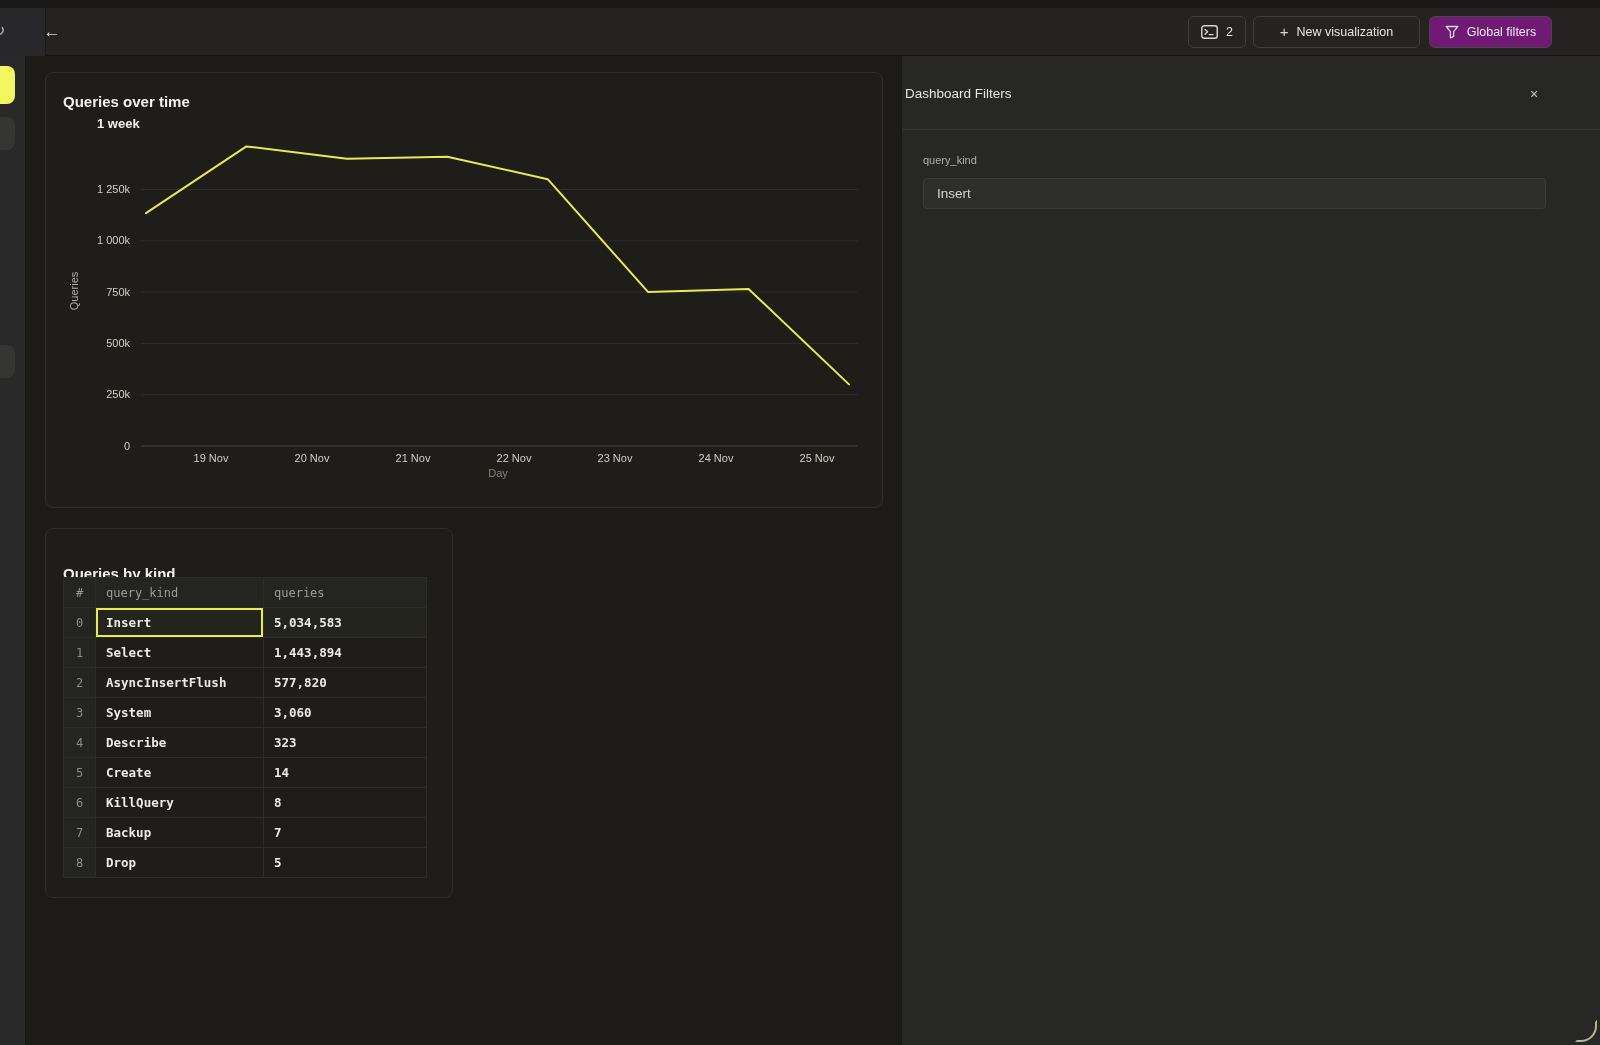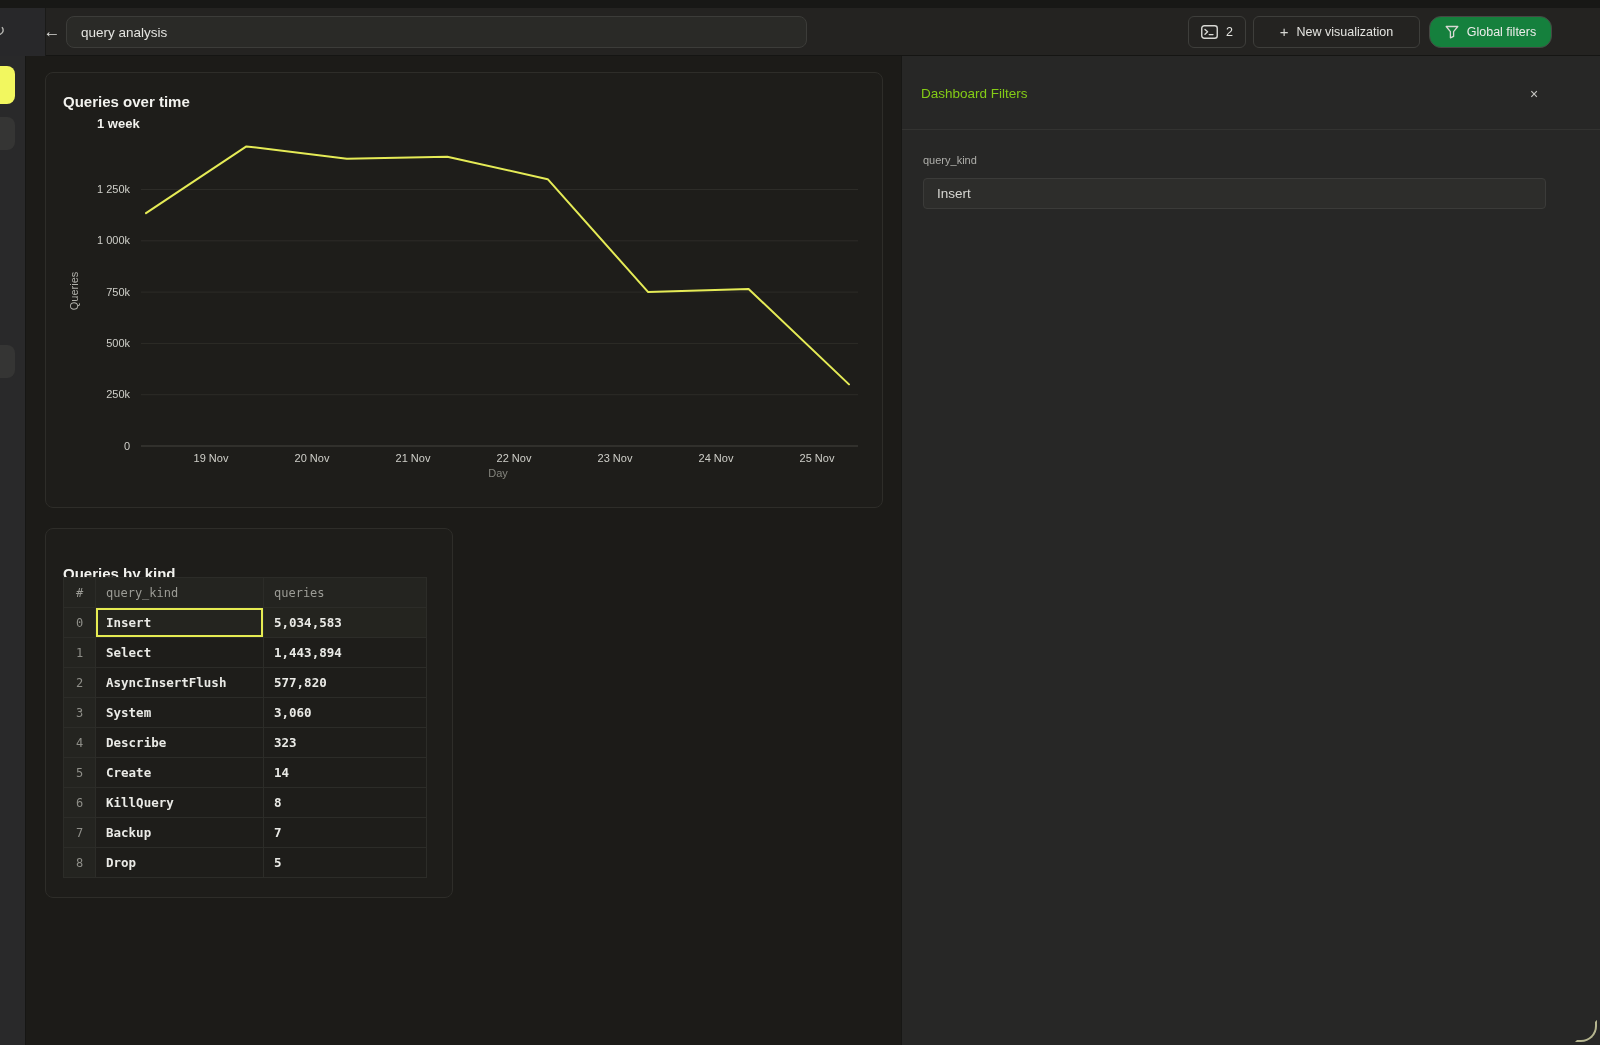--- a/index.html
+++ b/index.html
@@ -14,21 +14,21 @@
                       border-right:1px solid #1a1a18; overflow:hidden; }
   .history-ic { position:absolute; left:-8px; top:13px; color:#b8b8b4; font-size:16px; line-height:20px; }
   .back-arrow { position:absolute; left:38px; top:7px; width:28px; height:34px; color:#d8d8d4;
                 font-size:17px; display:flex; align-items:center; justify-content:center; cursor:pointer; }
   .title-input { position:absolute; left:66px; top:8px; width:741px; height:32px; background:#2a2a27;
                  border:1px solid #3c3c39; border-radius:8px; color:#e4e4e0; font-size:13.5px;
                  padding:0 14px; outline:none; font-family:"Liberation Sans", sans-serif; }
   .tb-btn { position:absolute; top:8px; height:32px; display:flex; align-items:center; gap:8px;
             border:1px solid #3e3e3b; border-radius:6px; background:#242321; color:#e4e4e0;
             font-size:12.5px; padding:0 13px; cursor:pointer; }
-  .tb-btn.light { background:#15803d; border-color:#474744; color:#ececea;border-radius:12px; }
+  .tb-btn.light { background:#701a75; border-color:#474744; color:#ececea; }
   .btn-console { left:1188px; width:58px; justify-content:center; padding:0 8px; }
   .btn-newviz  { left:1253px; width:167px; justify-content:center; }
   .btn-global  { left:1429px; width:123px; justify-content:center; }
   .plus-glyph { font-size:15px; color:#d8d8d4; line-height:14px; }
 
   
   .sidebar { position:absolute; left:0; top:56px; width:26px; height:989px; background:#29292a;
              border-right:1px solid #161614; overflow:hidden; }
   .side-item { position:absolute; left:-18px; width:33px; height:33px; border-radius:8px; background:#353534; cursor:pointer; }
   .side-item.active { height:38px; background:#f2f75f; }
@@ -52,21 +52,21 @@
   .qtable td { color:#eaeae6; font-size:12.5px; font-weight:bold; }
   .qtable .idx-col { width:32px; text-align:center; padding:0; }
   .qtable td.idx-col { background:#242420; color:#8e8e88; font-size:12px; font-weight:normal; }
   .qtable .kind-col { width:168px; }
   .qtable tr.sel-row td:not(.idx-col) { background:#24241f; }
   .qtable td.sel-cell { box-shadow:inset 0 0 0 2px #e6ec52; }
 
   
   .right-panel { position:absolute; left:901px; top:56px; width:699px; height:989px;
                  background:#272726; border-left:1px solid #171715; }
-  .rp-title { position:absolute; left:19px; top:30px; font-size:13.5px; font-weight:500; color:#84cc16; }
+  .rp-title { position:absolute; left:3px; top:30px; font-size:13.5px; font-weight:500; color:#e5e5e5; }
   .rp-close { position:absolute; left:622px; top:28px; width:20px; height:20px; color:#c8c8c4;
               font-size:14px; display:flex; align-items:center; justify-content:center; cursor:pointer; }
   .rp-divider { position:absolute; left:0; top:73px; width:699px; height:1px; background:#333331; }
   .rp-field-label { position:absolute; left:21px; top:98px; font-size:11px; color:#aeaeaa; }
   .rp-input { position:absolute; left:21px; top:122px; width:623px; height:31px; background:#2d2d2b;
               border:1px solid #3b3b39; border-radius:4px; color:#d6d6d2; font-size:13.5px;
               padding:0 13px; outline:none; font-family:"Liberation Sans", sans-serif; }
 
   
   .corner-arc { position:absolute; right:3px; bottom:3px; width:22px; height:22px;
@@ -79,21 +79,20 @@
 <body>
 
 <div class="top-strip"></div>
 <div class="topbar">
   <div class="topbar-left-cell">
     <span class="history-ic">↻</span>
   </div>
   <div class="back-arrow">
     <span>←</span>
   </div>
-  <input class="title-input" value="query analysis" style="">
   <button class="tb-btn btn-console">
     <svg width="17" height="14" viewBox="0 0 17 14">
       <rect x="0.75" y="0.75" width="15.5" height="12.5" rx="2.5" fill="none" stroke="#d8d8d4" stroke-width="1.4"></rect>
       <path d="M4 4.4 L6.6 6.8 L4 9.2" fill="none" stroke="#d8d8d4" stroke-width="1.4" stroke-linecap="round" stroke-linejoin="round"></path>
       <line x1="8.2" y1="9.6" x2="12" y2="9.6" stroke="#d8d8d4" stroke-width="1.4" stroke-linecap="round"></line>
     </svg>
     <span>2</span>
   </button>
   <button class="tb-btn btn-newviz">
     <span class="plus-glyph">+</span>

